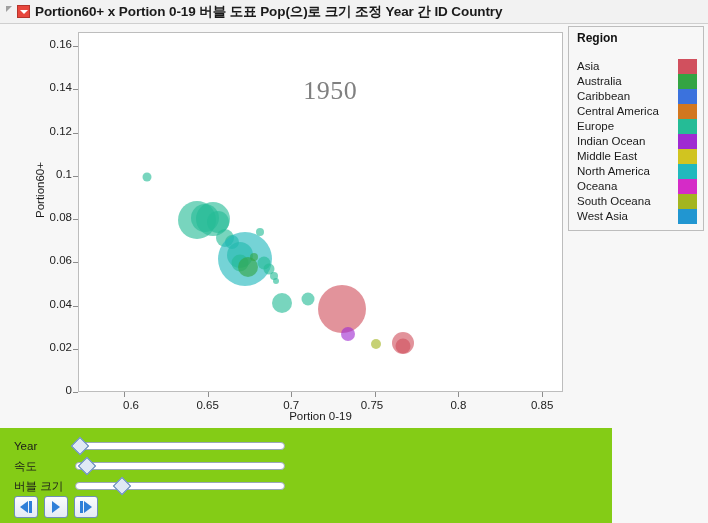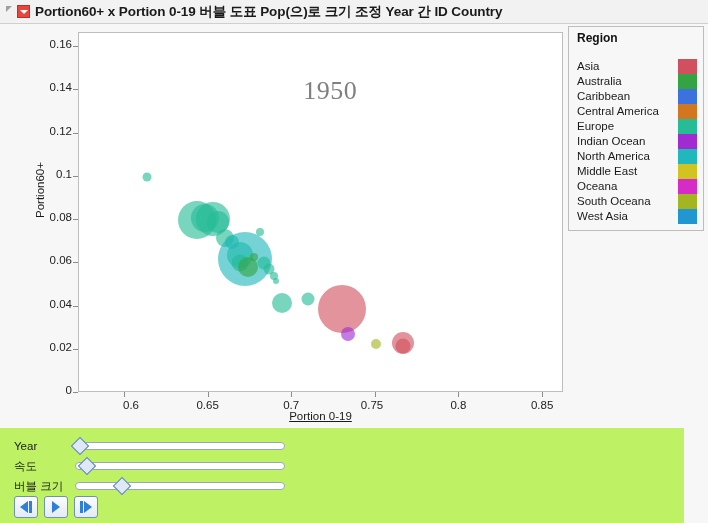--- a/index.html
+++ b/index.html
@@ -141,21 +141,20 @@
     background: #8c8c8c;
   }
   #xaxis-title {
     position: absolute;
     left: 78px;
     width: 485px;
     top: 386px;       
     text-align: center;
     font-size: 11.5px;
     color: #1a1a1a;
-    text-decoration: underline;
   }
   #yaxis-title {
     position: absolute;
     left: -5px;
     top: 160px;       
     width: 90px;
     text-align: center;
     font-size: 11.5px;
     color: #1a1a1a;
     transform: rotate(-90deg);
@@ -198,23 +197,23 @@
     top: 0;
     width: 19px;
     height: 15px;
   }
 
   
   #controls {
     position: absolute;
     left: 0;
     top: 428px;
-    width: 684px;
+    width: 612px;
     height: 95px;
-    background: #bef264;
+    background: #84cc16;
   }
   .slider-row {
     position: absolute;
     left: 14px;
     height: 20px;
     display: flex;
     align-items: center;
   }
   .slider-label {
     font-size: 11.5px;
@@ -387,26 +386,26 @@
           </div>
           <div class="legend-row">
             <span class="legend-label">Europe</span>
             <span class="legend-swatch" style="background: rgb(37, 188, 150);"></span>
           </div>
           <div class="legend-row">
             <span class="legend-label">Indian Ocean</span>
             <span class="legend-swatch" style="background: rgb(159, 43, 209);"></span>
           </div>
           <div class="legend-row">
+            <span class="legend-label">Middle East</span>
+            <span class="legend-swatch" style="background: rgb(209, 196, 32);"></span>
+          </div>
+          <div class="legend-row">
             <span class="legend-label">North America</span>
             <span class="legend-swatch" style="background: rgb(33, 184, 189);"></span>
-          </div>
-          <div class="legend-row">
-            <span class="legend-label">Middle East</span>
-            <span class="legend-swatch" style="background: rgb(209, 196, 32);"></span>
           </div>
           <div class="legend-row">
             <span class="legend-label">Oceana</span>
             <span class="legend-swatch" style="background: rgb(213, 43, 199);"></span>
           </div>
           <div class="legend-row">
             <span class="legend-label">South Oceana</span>
             <span class="legend-swatch" style="background: rgb(163, 181, 32);"></span>
           </div>
           <div class="legend-row">

